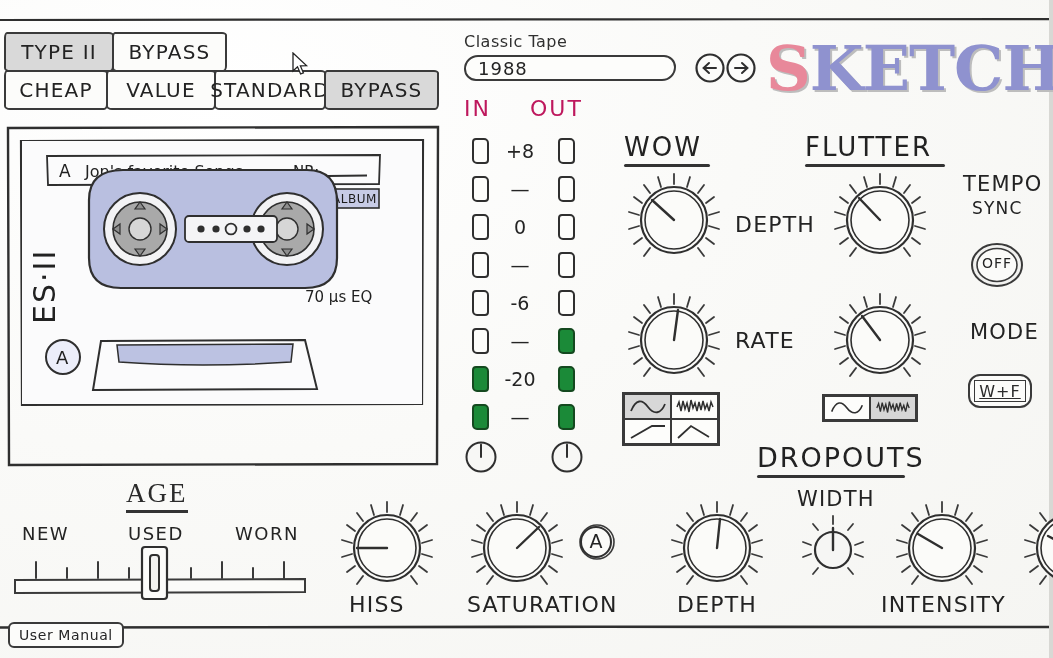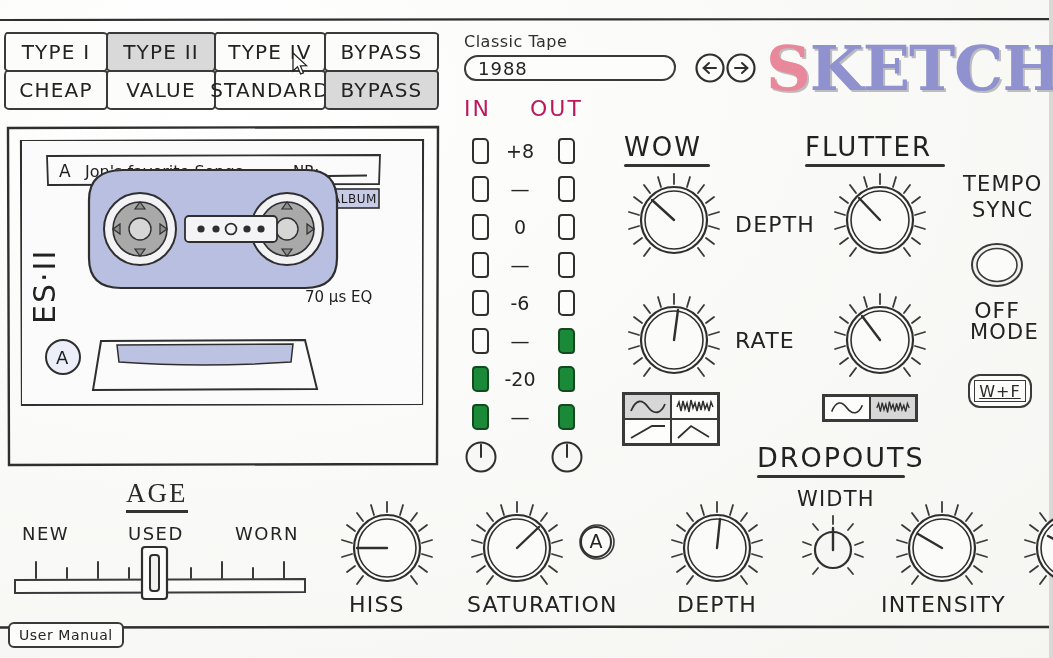--- a/index.html
+++ b/index.html
@@ -112,28 +112,22 @@
 <svg class="topline" viewBox="0 0 1053 3" preserveAspectRatio="none">
   <path class="ink" stroke-width="2.2" d="M0,2 C200,0.5 420,2.6 620,1.3 C830,0.3 960,2.2 1053,1.2"></path>
 </svg>
 <svg class="bottomline" viewBox="0 0 1053 4" preserveAspectRatio="none">
   <path class="ink" stroke-width="2.6" d="M0,2.5 C180,1 380,3.3 600,1.8 C820,0.8 950,3 1053,2"></path>
 </svg>
 <div class="rightedge"></div>
 
 <div class="typebox">
   <div class="cellrow">
-    <div class="cell c1">
-        <span>TYPE I</span>
-      </div>
     <div class="cell c2 sel">
         <span>TYPE II</span>
-      </div>
-    <div class="cell c3">
-        <span>TYPE IV</span>
       </div>
     <div class="cell c4">
         <span>BYPASS</span>
       </div>
   </div>
   <div class="cellrow">
     <div class="cell c1">
         <span>CHEAP</span>
       </div>
     <div class="cell c2">
@@ -390,26 +384,26 @@
       </svg>
   </div>
   <div class="wavecell sel">
     <svg width="40" height="18" viewBox="0 0 40 20">
         <path class="ink" stroke-width="1.5" d="M2,10 L4,5 L6,14 L8,4 L10,12 L12,6 L14,15 L16,3 L18,11 L20,6 L22,14 L24,5 L26,13 L28,4 L30,12 L32,7 L34,14 L36,5 L38,10"></path>
       </svg>
   </div>
 </div>
 
 <div class="klabel" style="left:963px;top:172px;font-size:21px">TEMPO</div>
-<div class="klabel" style="left:972px;top:198px;font-size:21px">SYNC</div>
+<div class="klabel" style="left:972px;top:198px;font-size:17px">SYNC</div>
 <svg style="position:absolute;left:970px;top:242px;width:54px;height:46px" viewBox="0 0 54 46">
   <ellipse cx="27" cy="23" rx="25" ry="21" fill="#f2f2f0" stroke="#3a3a3a" stroke-width="2"></ellipse>
   <ellipse cx="27" cy="23" rx="20" ry="16.5" fill="#fbfbf9" stroke="#3a3a3a" stroke-width="1.6"></ellipse>
 </svg>
-<div style="position:absolute;left:970px;top:255px;width:54px;text-align:center;font-size:22px;letter-spacing:1px;color:#242424;margin-top:43px;">OFF</div>
+<div style="position:absolute;left:970px;top:255px;width:54px;text-align:center;font-size:14px;letter-spacing:1px;color:#242424;">OFF</div>
 
 <div class="klabel" style="left:970px;top:320px;font-size:21px">MODE</div>
 <div class="sqbtn" style="left:968px;top:374px;width:60px;height:30px;border-radius:12px;text-decoration:underline;">
   <div style="border:1.5px solid #3a3a3a;width:50px;height:20px;display:flex;align-items:center;justify-content:center;font-size:16px;letter-spacing:1px;">W+F</div>
 </div>
 
 <div class="secttl" style="left:757px;top:442px;width:148px;font-size:27px;">DROPOUTS</div>
 
 <div class="ageArea">
   <div class="agettl">AGE</div>

